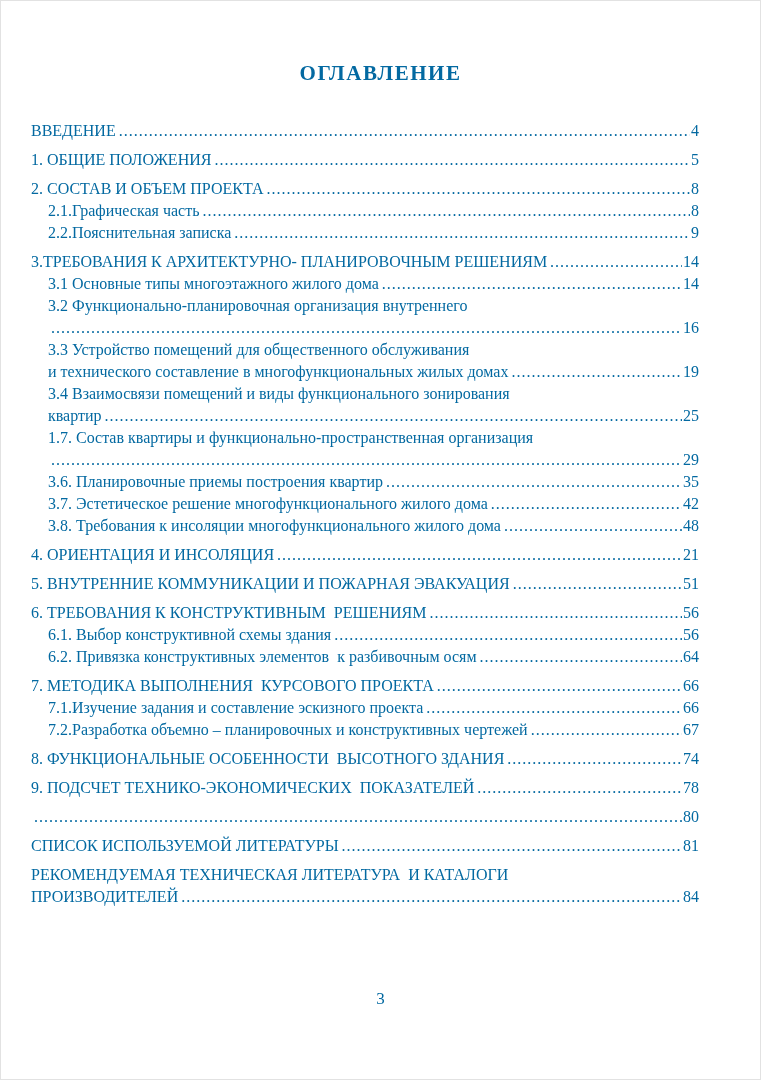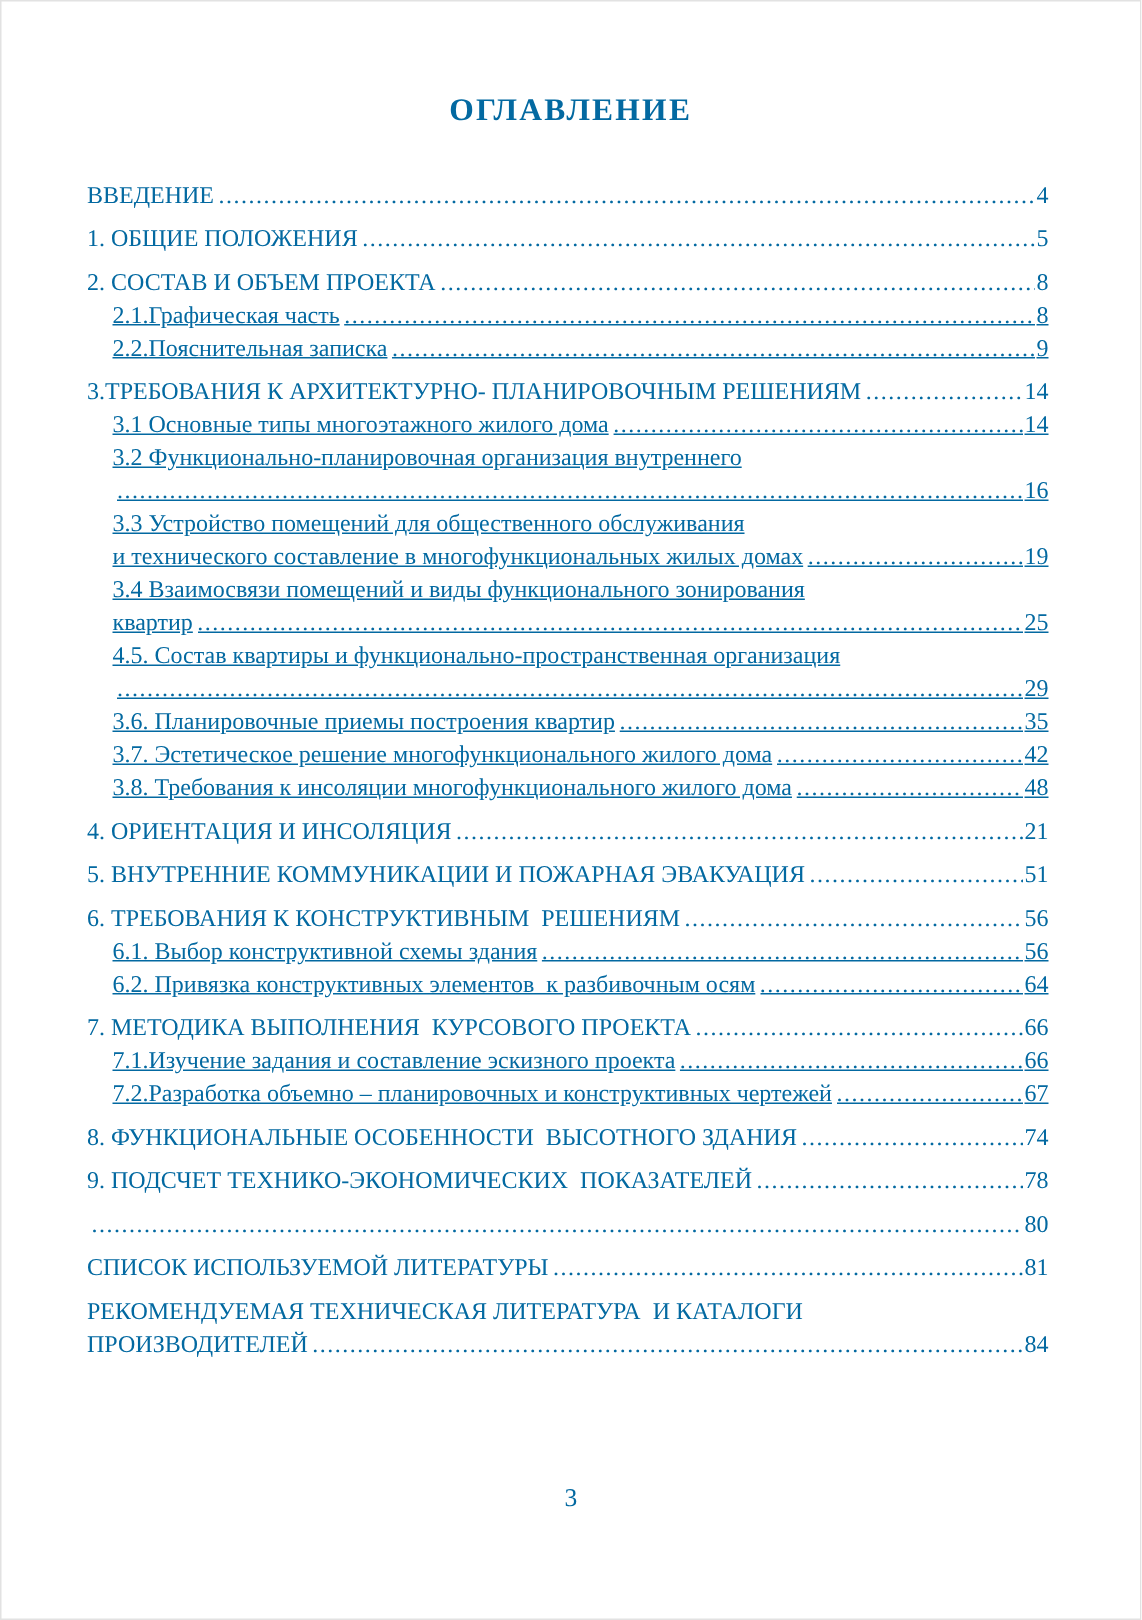--- a/index.html
+++ b/index.html
@@ -19,30 +19,30 @@
   }
   .doc-title {
     margin-top: 60px;
     text-align: center;
     font-size: 21px;
     font-weight: bold;
     letter-spacing: 1.5px;
     line-height: 26px;
   }
   .toc {
-    margin: 34px 62px 0 58px;
+    margin: 34px 62px 0 31px;
   }
   .row {
     display: flex;
     align-items: baseline;
     line-height: 22px;
     font-size: 16px;
   }
   .row.gap { margin-top: 7px; }
-  .row.sub { padding-left: 17px; text-decoration: underline; }
+  .row.sub { padding-left: 17px; }
   .row .txt {
     flex: 0 0 auto;
     white-space: pre;
   }
   .row .leader {
     flex: 1 1 0;
     min-width: 0;
     overflow: hidden;
     white-space: nowrap;
     letter-spacing: 1px;
@@ -121,21 +121,21 @@
       </div>
       <div class="row sub">
         <span class="txt">3.4 Взаимосвязи помещений и виды функционального зонирования</span>
       </div>
       <div class="row sub">
         <span class="txt">квартир</span>
         <span class="leader">....................................................................................................................................................................................................................................................................</span>
         <span class="pnum">25</span>
       </div>
       <div class="row sub">
-        <span class="txt">4.5. Состав квартиры и функционально-пространственная организация</span>
+        <span class="txt">1.7. Состав квартиры и функционально-пространственная организация</span>
       </div>
       <div class="row sub">
         <span class="leader">....................................................................................................................................................................................................................................................................</span>
         <span class="pnum">29</span>
       </div>
       <div class="row sub">
         <span class="txt">3.6. Планировочные приемы построения квартир</span>
         <span class="leader">....................................................................................................................................................................................................................................................................</span>
         <span class="pnum">35</span>
       </div>

